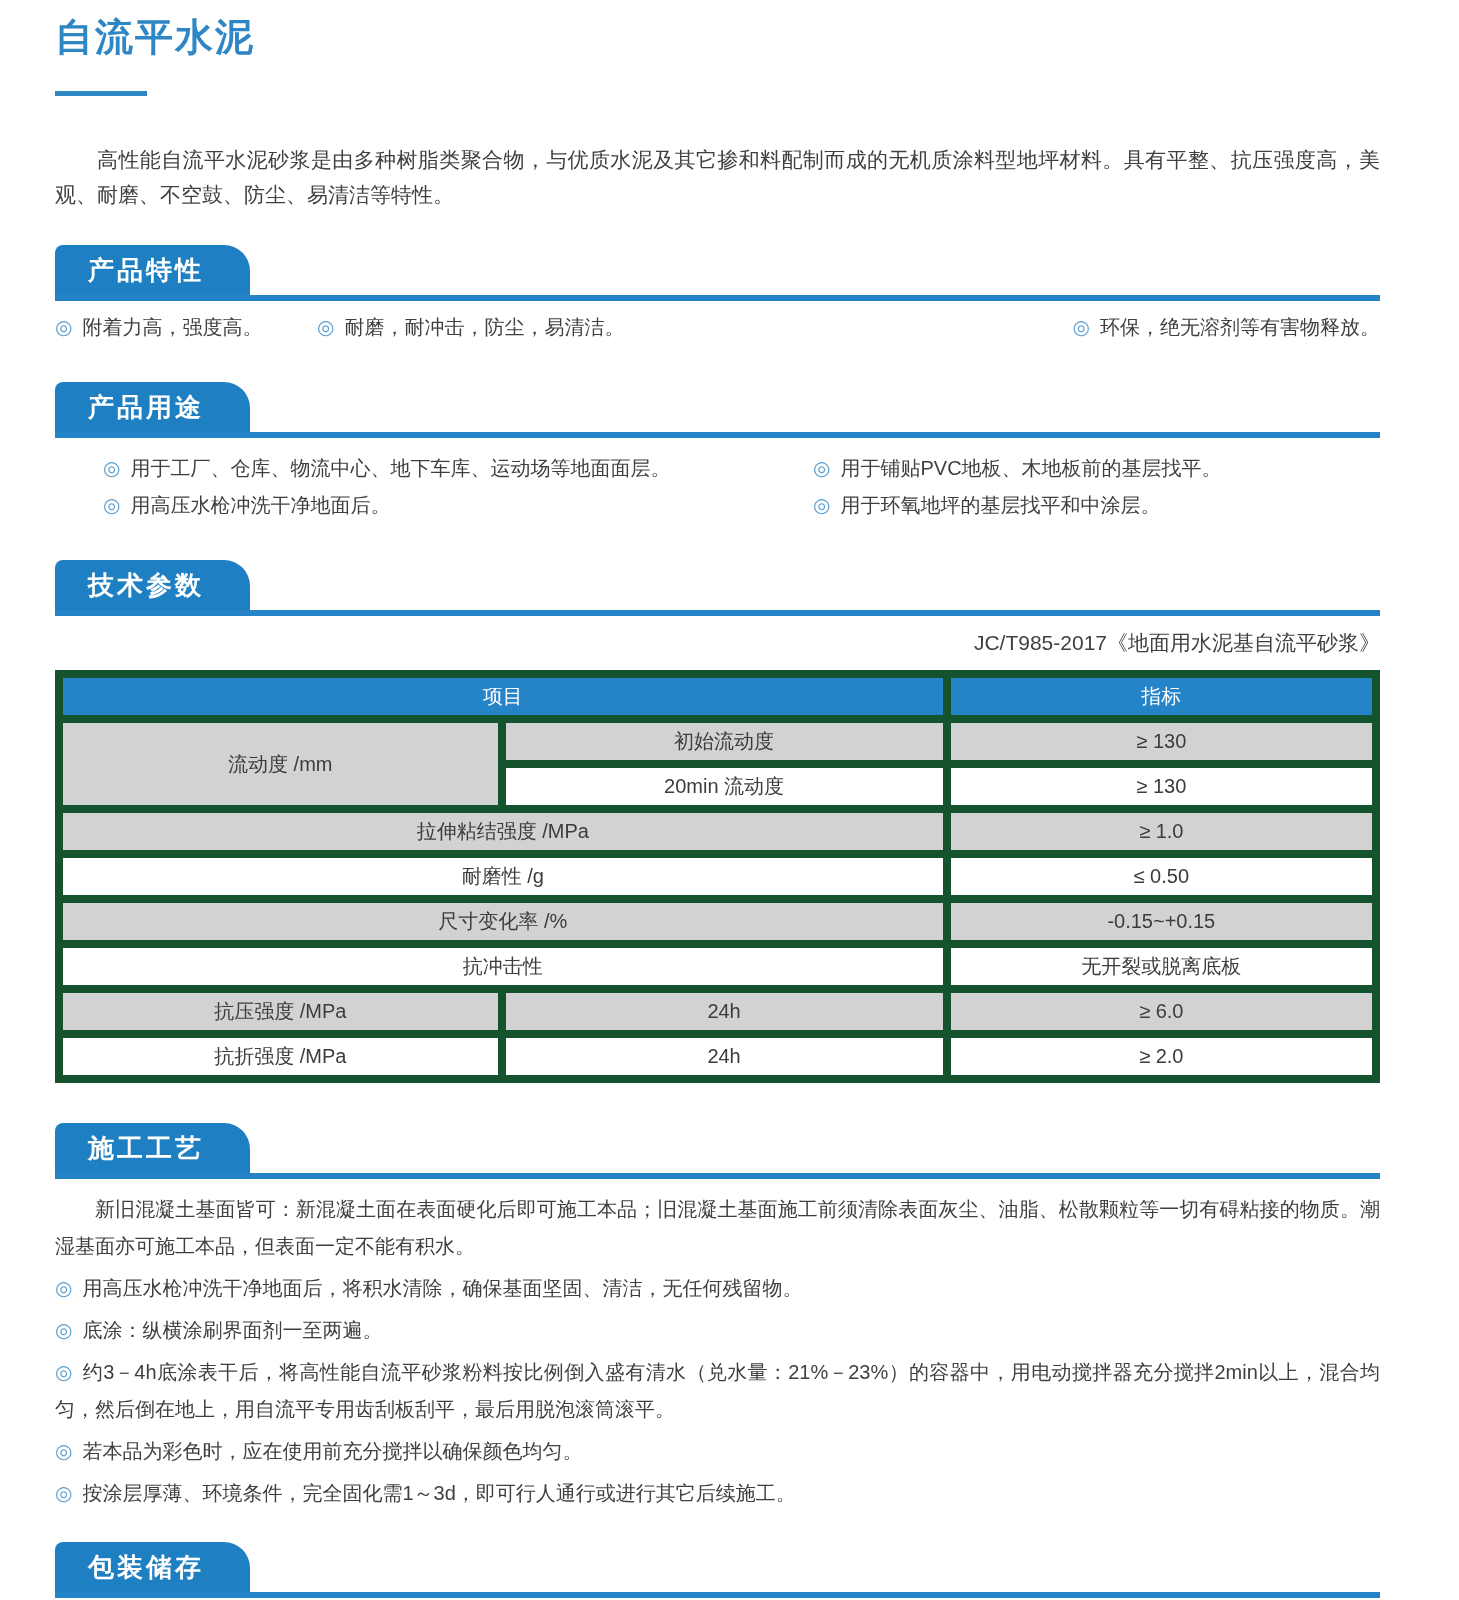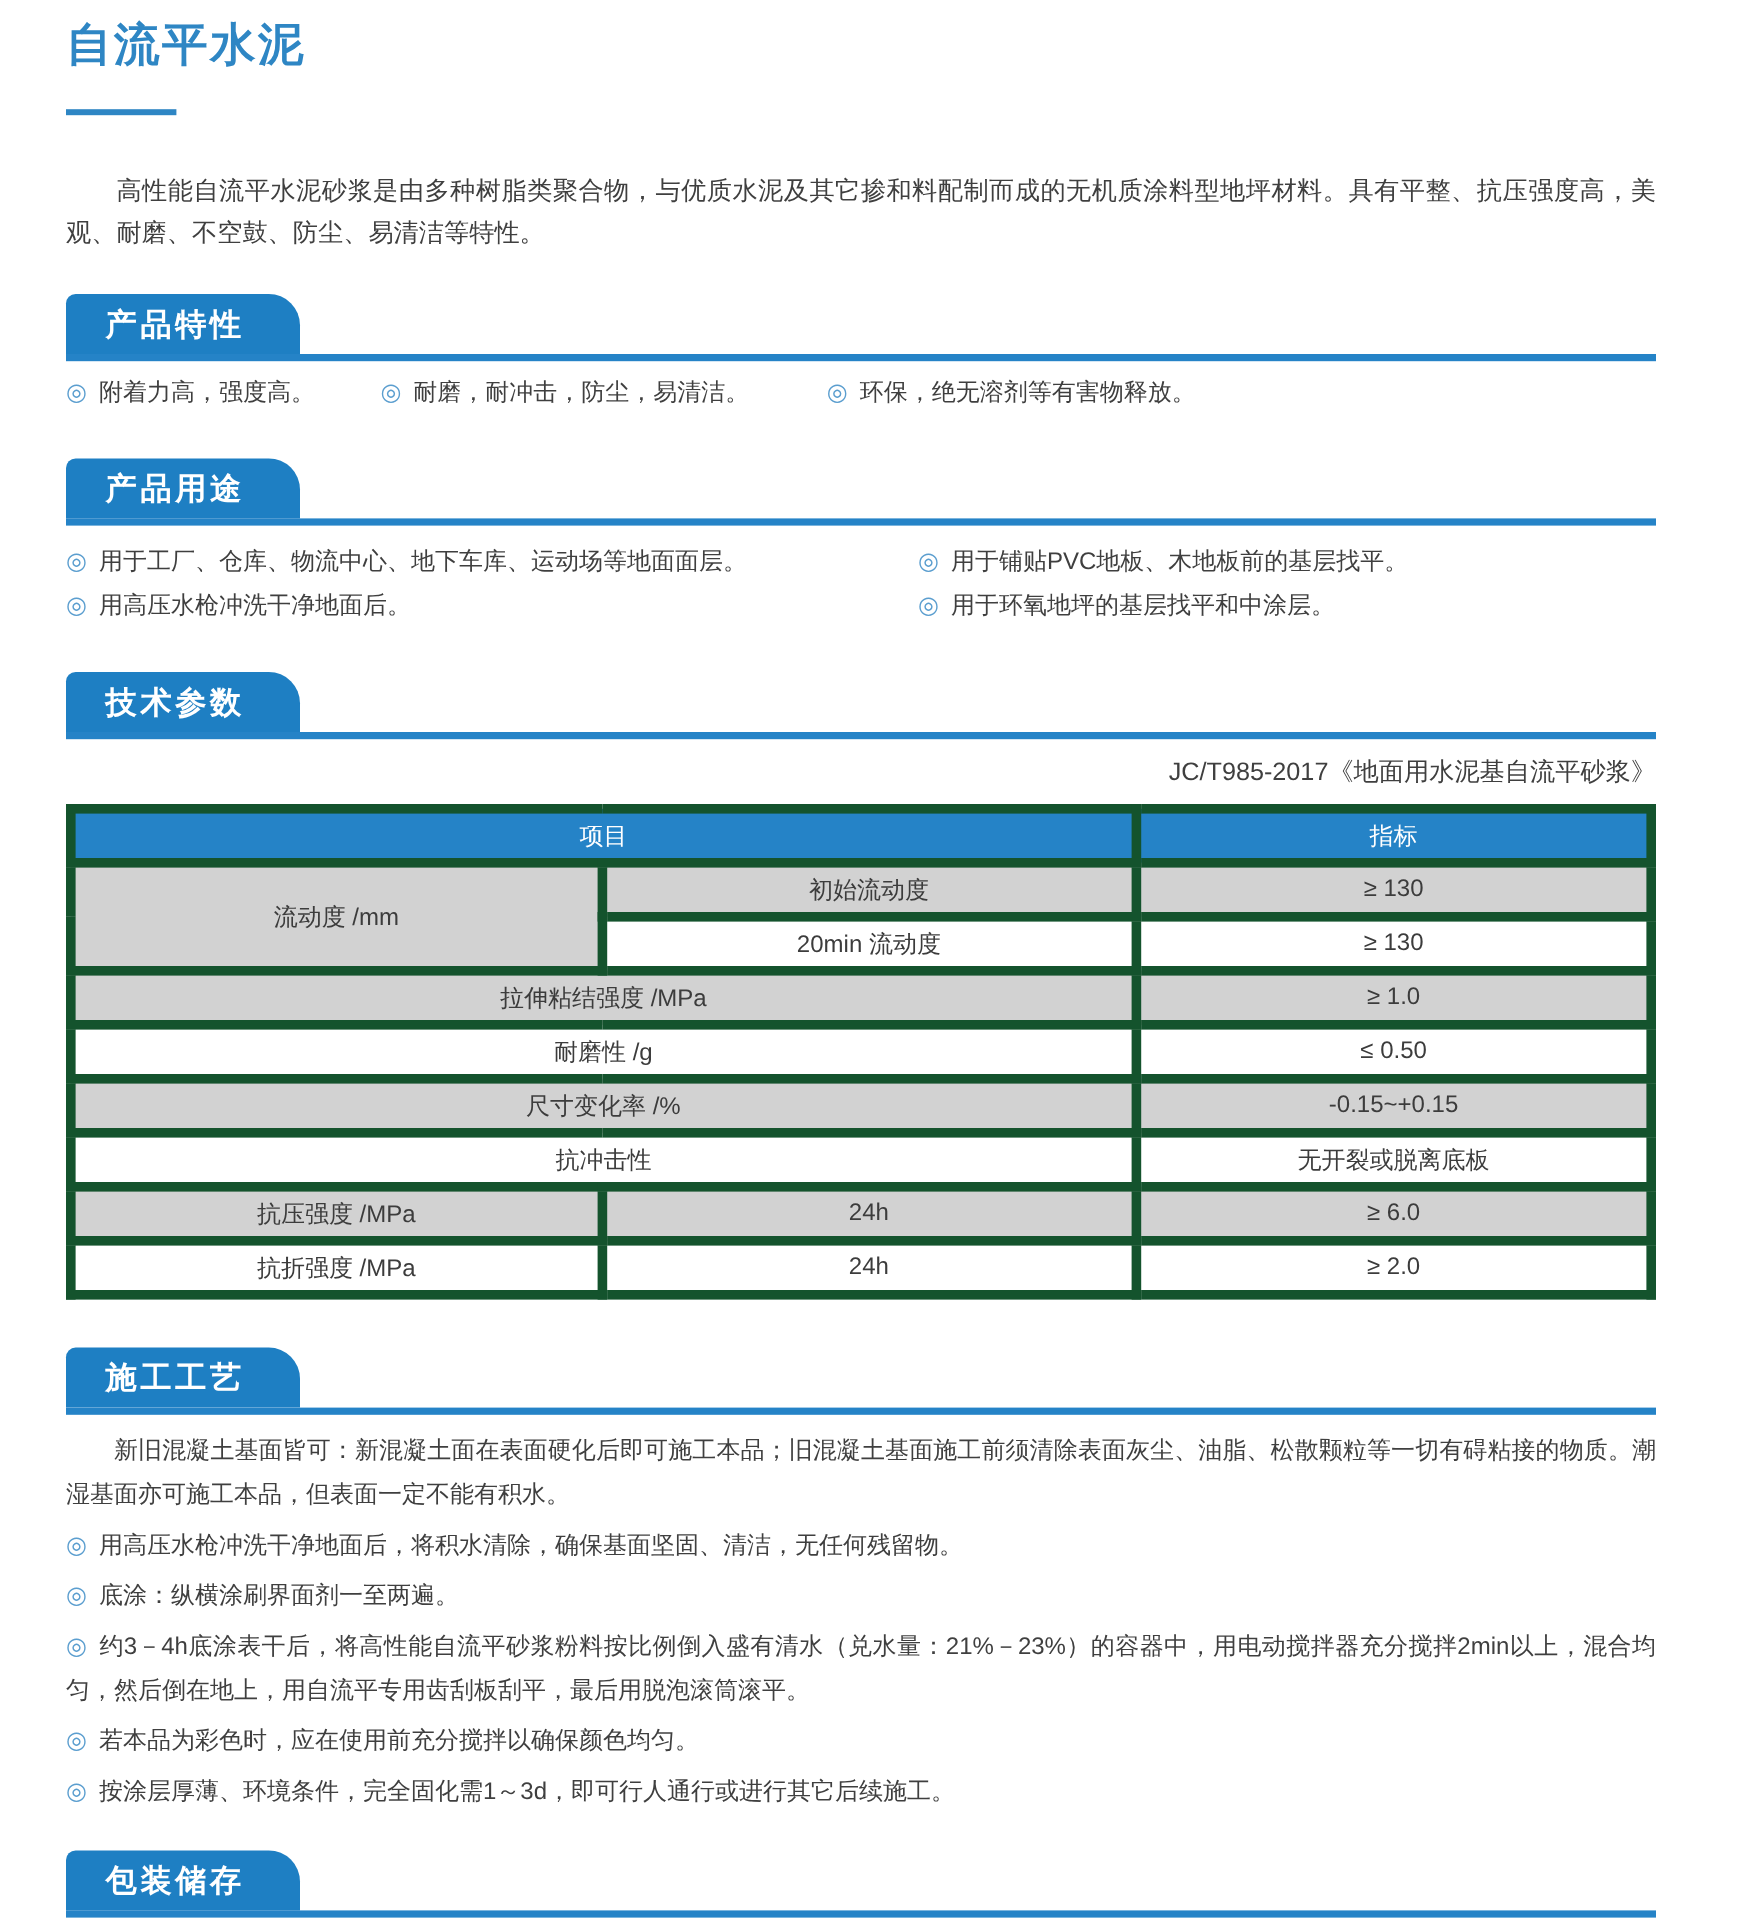--- a/index.html
+++ b/index.html
@@ -34,27 +34,27 @@
   .mt-packaging { margin-top:30px; }
 
   
   .bullet-item { margin:0; font-size:20px; line-height:26px; }
   .bullet { color:#5b9ecf; margin-right:10px; }
 
   
   .features-row { display:flex; margin-top:13px; }
   .feat-0 { width:262px; }
   .feat-1 { width:372px; }
-  .feat-2 { flex:1; }
+  .feat-2 { flex:1;text-align:right; }
 
   
   .uses-wrap { display:flex; margin-top:17px; }
   .uses-left { width:710px; }
   .uses-right { flex:1; }
-  .uses-wrap .bullet-item { margin-bottom:11px; }
+  .uses-wrap .bullet-item { margin-bottom:11px;margin-left:48px; }
 
   
   .standard { margin:13px 0 0 0; font-size:21px; text-align:right; color:#3f3f3f; }
   table.spec { width:100%; border-collapse:collapse; table-layout:fixed; margin-top:13px; }
   table.spec td {
     border:8px solid #14532d; text-align:center; vertical-align:middle;
     font-size:20px; color:#3c3c3c; padding:5px 4px; height:27px;
   }
   table.spec td.head { background:#2583c7; color:#ffffff; }
   table.spec td.gray { background:#d2d2d2; }

